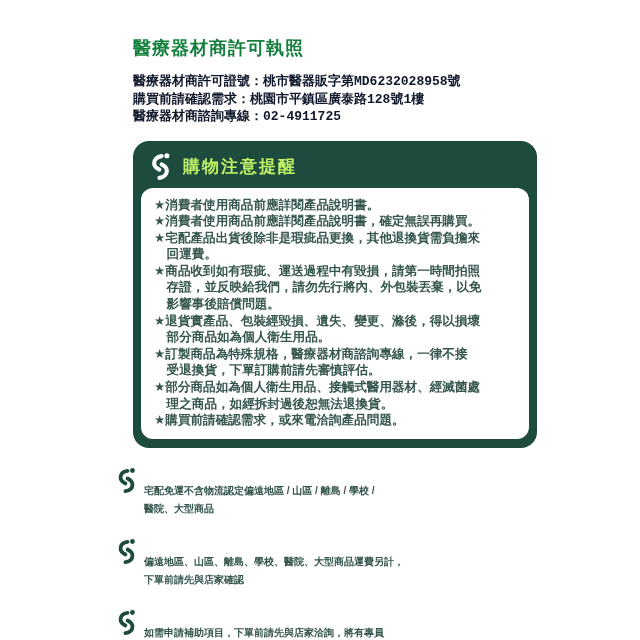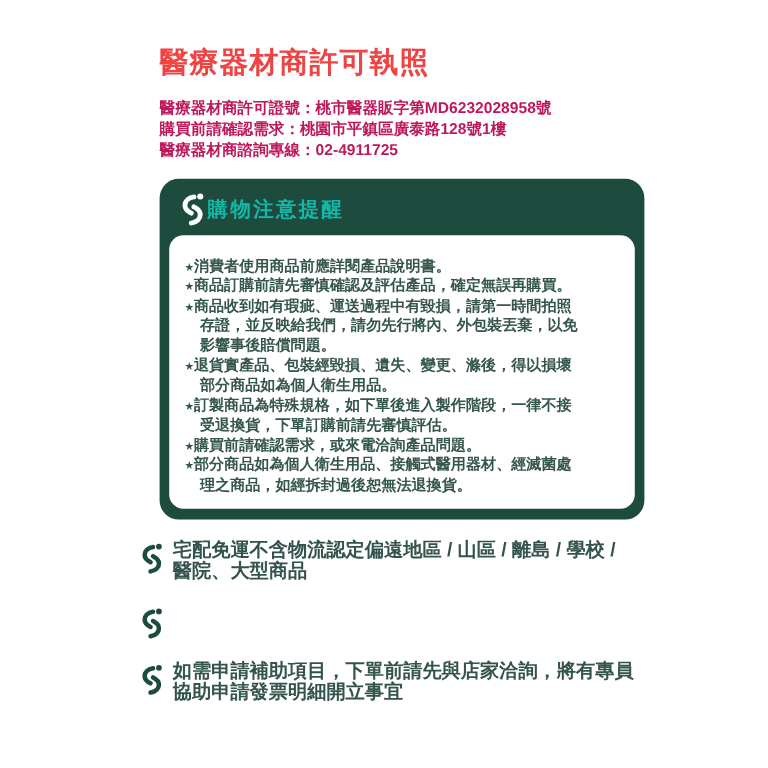--- a/index.html
+++ b/index.html
@@ -12,83 +12,84 @@
     font-family: "Liberation Sans", "DejaVu Sans", sans-serif;
   }
   .page {
     position: absolute;
     left: 133px;
     top: 36px;
     width: 404px;
     color: #33544c;
   }
   .title {
-    font-size: 24px;
+    font-size: 18px;
     font-weight: 700;
-    color: #ef4444;
+    color: #15803d;
     letter-spacing: 1px;
     margin: 0 0 13px 0;
   }
   .license-line {
     font-size: 13px;
     font-weight: 600;
     line-height: 17.5px;
-    color: #be185d;
+    color: #0f172a;
     white-space: nowrap;
+    font-family: Liberation Mono, monospace;
   }
   .notice-box {
     margin-top: 15px;
     background: #1d4b3e;
     border-radius: 16px;
     padding: 5px 8px 9px 8px;
     width: 388px;
   }
   .notice-header {
     display: flex;
     align-items: center;
-    gap: 1px;
+    gap: 11px;
     padding: 6px 6px 6px 8px;
-    color: #14b8a6;
+    color: #bef264;
   }
   .notice-header .hdr-label {
     font-size: 17px;
     font-weight: 700;
     letter-spacing: 2px;
   }
   .logo { color: #ffffff; display: inline-flex; }
   .logo-sm { color: #1d4b3e; display: inline-flex; flex: 0 0 auto; margin-top: 2px; }
   .notice-body {
     background: #ffffff;
     border-radius: 12px;
-    padding: 19px 8px 10px 13px;
-    font-family: Liberation Mono, monospace;
+    padding: 9px 8px 10px 13px;
   }
   .notice-item {
     font-size: 12.6px;
     font-weight: 600;
     line-height: 16.6px;
     color: #35564d;
     padding-left: 1em;
     text-indent: -1em;
     white-space: pre-line;
   }
   .notes { margin-top: 10px; }
   .note {
     display: flex;
     gap: 7px;
     margin-left: -17px;
     margin-top: 17px;
     align-items: flex-start;
   }
   .note-text {
-    font-size: 16px;
+    font-size: 10px;
     font-weight: 600;
     line-height: 18.5px;
     color: #33544c;
     white-space: pre-line;
+    margin-top: 17px;
   }
 </style>
 </head>
 <body>
 
 <div class="page">
 
   <h1 class="title">醫療器材商許可執照</h1>
 
   <div class="license-info">
@@ -103,31 +104,33 @@
         <svg viewBox="0 0 30 40" width="23" height="30" aria-hidden="true">
           <circle cx="23.5" cy="5" r="3.4" fill="currentColor"></circle>
           <path d="M16.5 5.5 C10 6.5 6.5 10.5 6.5 15 C6.5 19 9.5 21.5 13.5 23.5" fill="none" stroke="currentColor" stroke-width="5.4" stroke-linecap="round"></path>
           <path d="M13.5 34.5 C20 33.5 23.5 29.5 23.5 25 C23.5 21 20.5 18.5 16.5 16.5" fill="none" stroke="currentColor" stroke-width="5.4" stroke-linecap="round"></path>
         </svg>
       </span>
       <span class="hdr-label">購物注意提醒</span>
     </div>
     <div class="notice-body">
       <div class="notice-item">★消費者使用商品前應詳閱產品說明書。</div>
-      <div class="notice-item">★商品訂購前請先審慎確認及評估產品，確定無誤再購買。</div>
+      <div class="notice-item">★消費者使用商品前應詳閱產品說明書，確定無誤再購買。</div>
+      <div class="notice-item">★宅配產品出貨後除非是瑕疵品更換，其他退換貨需負擔來
+回運費。</div>
       <div class="notice-item">★商品收到如有瑕疵、運送過程中有毀損，請第一時間拍照
 存證，並反映給我們，請勿先行將內、外包裝丟棄，以免
 影響事後賠償問題。</div>
       <div class="notice-item">★退貨實產品、包裝經毀損、遺失、變更、滌後，得以損壞
 部分商品如為個人衛生用品。</div>
-      <div class="notice-item">★訂製商品為特殊規格，如下單後進入製作階段，一律不接
+      <div class="notice-item">★訂製商品為特殊規格，醫療器材商諮詢專線，一律不接
 受退換貨，下單訂購前請先審慎評估。</div>
-      <div class="notice-item">★購買前請確認需求，或來電洽詢產品問題。</div>
       <div class="notice-item">★部分商品如為個人衛生用品、接觸式醫用器材、經滅菌處
 理之商品，如經拆封過後恕無法退換貨。</div>
+      <div class="notice-item">★購買前請確認需求，或來電洽詢產品問題。</div>
     </div>
   </div>
 
   <div class="notes">
     <div class="note">
       <span class="logo-sm">
         <svg viewBox="0 0 30 40" width="21" height="28" aria-hidden="true">
           <circle cx="23.5" cy="5" r="3.4" fill="currentColor"></circle>
           <path d="M16.5 5.5 C10 6.5 6.5 10.5 6.5 15 C6.5 19 9.5 21.5 13.5 23.5" fill="none" stroke="currentColor" stroke-width="5.4" stroke-linecap="round"></path>
           <path d="M13.5 34.5 C20 33.5 23.5 29.5 23.5 25 C23.5 21 20.5 18.5 16.5 16.5" fill="none" stroke="currentColor" stroke-width="5.4" stroke-linecap="round"></path>
@@ -137,20 +140,22 @@
 醫院、大型商品</div>
     </div>
     <div class="note">
       <span class="logo-sm">
         <svg viewBox="0 0 30 40" width="21" height="28" aria-hidden="true">
           <circle cx="23.5" cy="5" r="3.4" fill="currentColor"></circle>
           <path d="M16.5 5.5 C10 6.5 6.5 10.5 6.5 15 C6.5 19 9.5 21.5 13.5 23.5" fill="none" stroke="currentColor" stroke-width="5.4" stroke-linecap="round"></path>
           <path d="M13.5 34.5 C20 33.5 23.5 29.5 23.5 25 C23.5 21 20.5 18.5 16.5 16.5" fill="none" stroke="currentColor" stroke-width="5.4" stroke-linecap="round"></path>
         </svg>
       </span>
+      <div class="note-text">偏遠地區、山區、離島、學校、醫院、大型商品運費另計，
+下單前請先與店家確認</div>
     </div>
     <div class="note">
       <span class="logo-sm">
         <svg viewBox="0 0 30 40" width="21" height="28" aria-hidden="true">
           <circle cx="23.5" cy="5" r="3.4" fill="currentColor"></circle>
           <path d="M16.5 5.5 C10 6.5 6.5 10.5 6.5 15 C6.5 19 9.5 21.5 13.5 23.5" fill="none" stroke="currentColor" stroke-width="5.4" stroke-linecap="round"></path>
           <path d="M13.5 34.5 C20 33.5 23.5 29.5 23.5 25 C23.5 21 20.5 18.5 16.5 16.5" fill="none" stroke="currentColor" stroke-width="5.4" stroke-linecap="round"></path>
         </svg>
       </span>
       <div class="note-text">如需申請補助項目，下單前請先與店家洽詢，將有專員

